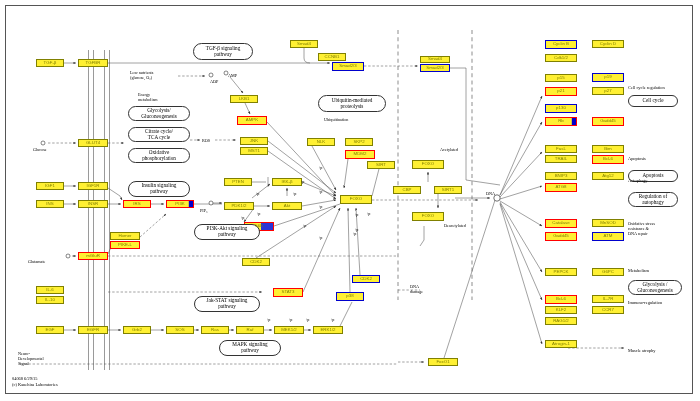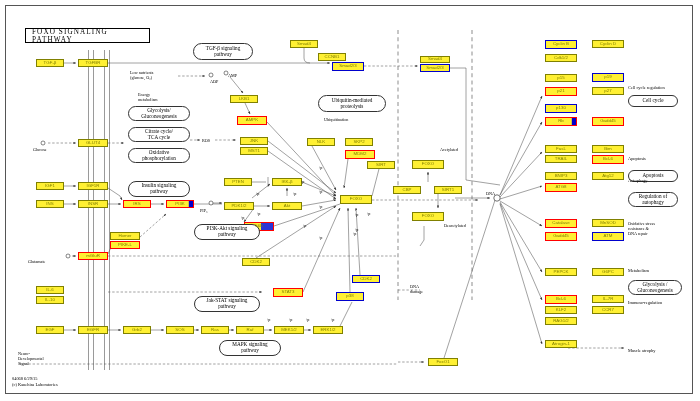--- a/index.html
+++ b/index.html
@@ -68,21 +68,20 @@
 <body>
 
 <div id="root">
   <div id="frame"></div>
 
   <div class="memb" style="left:88px;top:50px;width:1.1px;height:320px;"></div>
   <div class="memb" style="left:93px;top:50px;width:1.1px;height:320px;"></div>
   <div class="memb" style="left:104px;top:50px;width:1.1px;height:320px;"></div>
   <div class="memb" style="left:109px;top:50px;width:1.1px;height:320px;"></div>
 
-  <div id="title">FOXO SIGNALING PATHWAY</div>
 
   <svg id="wires">
     <defs>
       <marker id="ah" markerWidth="5" markerHeight="4" refX="4.6" refY="2" orient="auto">
         <path d="M0,0 L5,2 L0,4 z" fill="#333"></path>
       </marker>
       <marker id="ahg" markerWidth="5" markerHeight="4" refX="4.6" refY="2" orient="auto">
         <path d="M0,0 L5,2 L0,4 z" fill="#555"></path>
       </marker>
     </defs>

